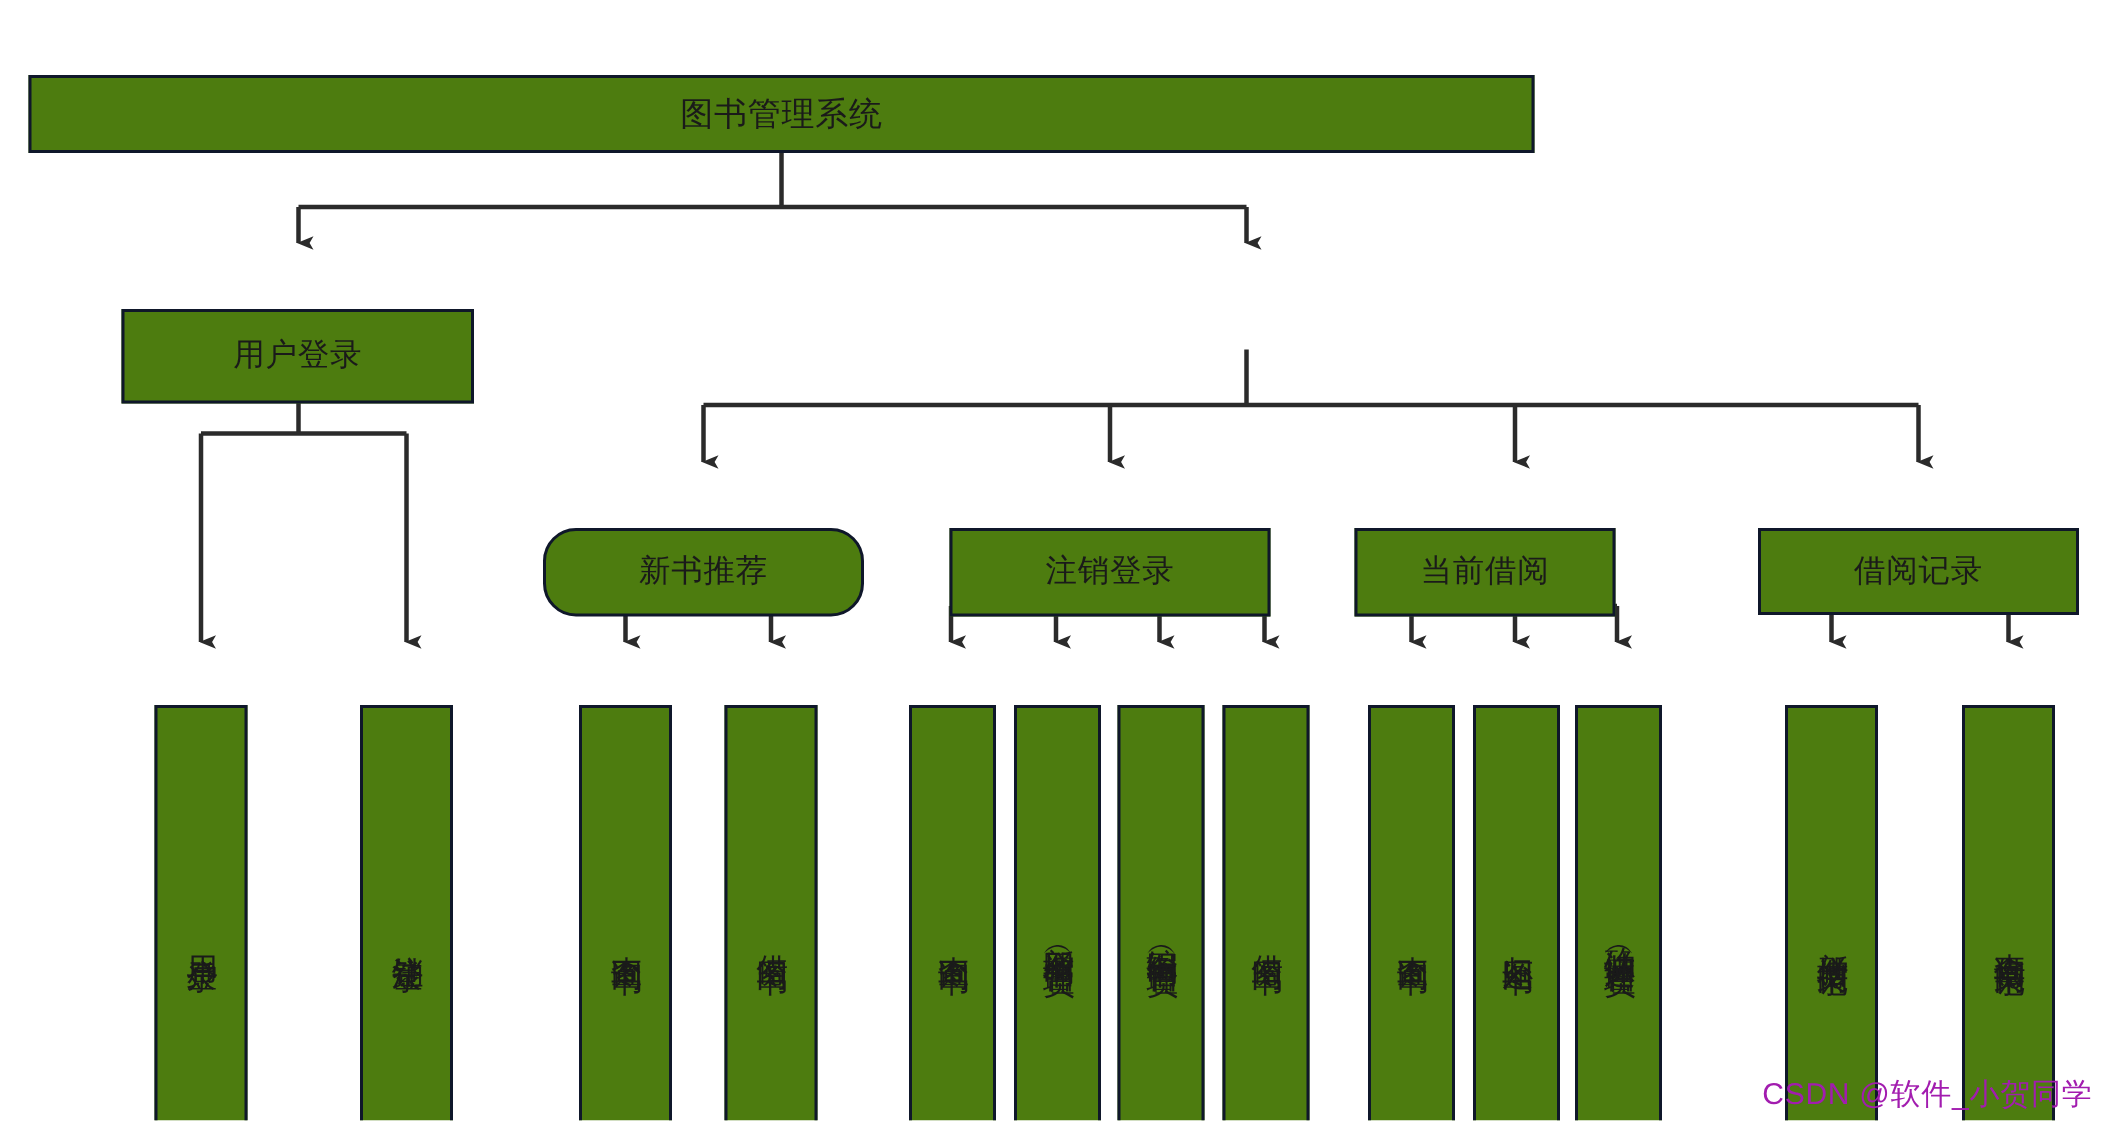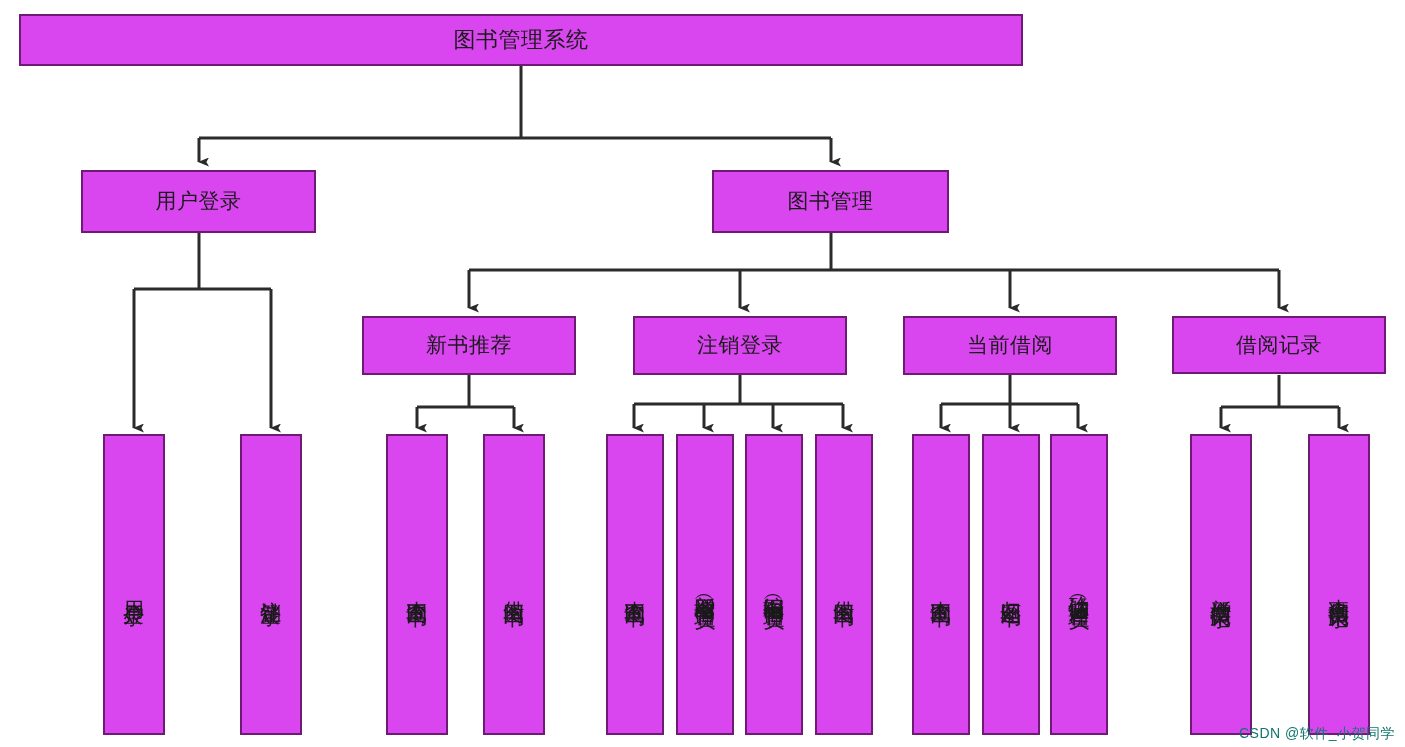--- a/index.html
+++ b/index.html
@@ -21,26 +21,27 @@
   #edge-layer {
     position: absolute;
     left: 0;
     top: 0;
     width: 1405px;
     height: 747px;
   }
   .node {
     position: absolute;
     box-sizing: border-box;
-    background: #d946ef;
-    border: 2px solid #701a75;
+    background: #4d7c0f;
+    border: 2px solid #0f172a;
     display: flex;
     align-items: center;
     justify-content: center;
     z-index: 2;
+    margin-top: 36px;
   }
   .node-label {
     color: #1a1a1a;
     text-align: center;
     line-height: 1.18;
     letter-spacing: 0.5px;
     white-space: pre;
   }
   .node.root .node-label {
     font-size: 22px;
@@ -61,22 +62,22 @@
     text-orientation: upright;
     font-size: 21px;
     line-height: 1.22;
     letter-spacing: 2px;
     white-space: nowrap;
   }
   .watermark {
     position: absolute;
     right: 10px;
     bottom: 4px;
-    font-size: 14px;
-    color: #0f766e;
+    font-size: 20px;
+    color: #a21caf;
     z-index: 5;
     white-space: nowrap;
     letter-spacing: 0.5px;
   }
 </style>
 </head>
 <body>
 
 <div id="diagram-root">
 
@@ -132,33 +133,30 @@
   </svg>
 
   <div class="node root" style="left:19px; top:14px; width:1004px; height:52px;">
     <span class="node-label">图书管理系统</span>
   </div>
 
   <div class="node level2" style="left:81px; top:170px; width:235px; height:63px;">
     <span class="node-label">用户登录</span>
   </div>
 
-  <div class="node level2" style="left:712px; top:170px; width:237px; height:63px;">
-    <span class="node-label">图书管理</span>
-  </div>
-
-  <div class="node level3" style="left:362px; top:316px; width:214px; height:59px;">
+
+  <div class="node level3" style="left:362px; top:316px; width:214px; height:59px;border-radius:22px;">
     <span class="node-label">新书推荐</span>
   </div>
 
   <div class="node level3" style="left:633px; top:316px; width:214px; height:59px;">
     <span class="node-label">注销登录</span>
   </div>
 
-  <div class="node level3" style="left:903px; top:316px; width:214px; height:59px;align-items:center;">
+  <div class="node level3" style="left:903px; top:316px; width:174px; height:59px;align-items:center;">
     <span class="node-label">当前借阅</span>
   </div>
 
   <div class="node level3" style="left:1172px; top:316px; width:214px; height:58px;">
     <span class="node-label">借阅记录</span>
   </div>
 
   <div class="node leaf" style="left:103px; top:434px; width:62px; height:301px;">
     <span class="node-label">用户登录</span>
   </div>

